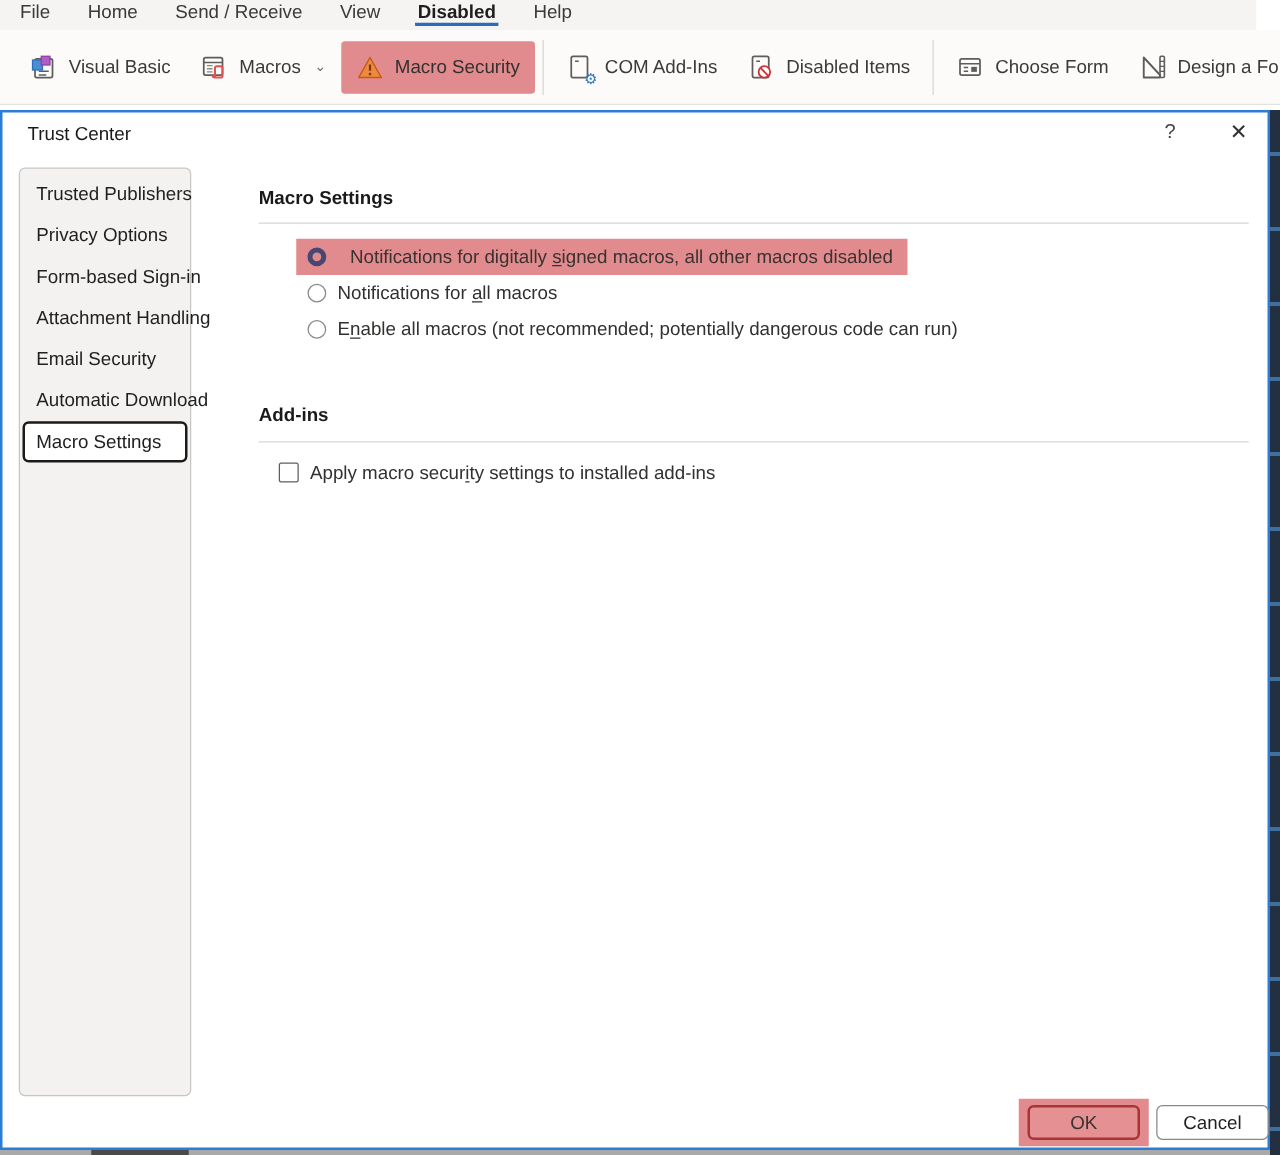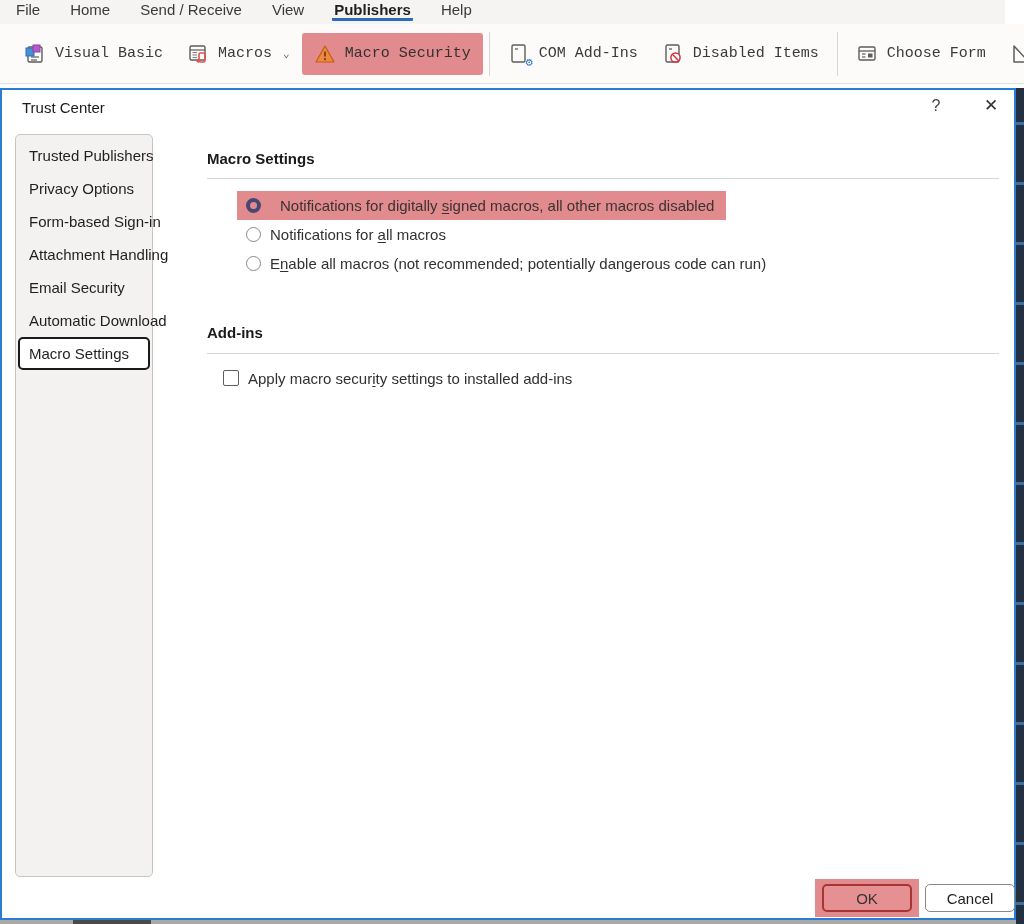--- a/index.html
+++ b/index.html
@@ -18,21 +18,21 @@
   .menu-item.active{
     font-weight:bold;color:#201f1e;
     border-bottom:3px solid var(--accent_underline,#2b6cb8);
     border-radius:1px;padding-bottom:0;
   }
   
   .ribbon{
     position:absolute;top:24px;left:0;width:1024px;height:60px;
     background:#fcfbfa;border-bottom:1px solid #e3e1df;
     display:flex;align-items:center;padding-left:12px;box-sizing:border-box;
-    font-size:15px;color:#3b3a39;white-space:nowrap;font-family:Liberation Mono, monospace;
+    font-size:15px;color:#3b3a39;white-space:nowrap;
   }
   .ribbon-btn{display:flex;align-items:center;gap:9px;padding:10px 12px;border-radius:3px;cursor:default;}
   .ribbon-btn.highlighted{background:var(--highlight,#e28b8e);color:#33302f;}
   .ribbon-sep{width:1px;height:44px;background:#d8d6d4;margin:0 6px;flex:0 0 auto;}
   .caret{font-size:11px;color:#605e5c;margin-left:2px;}
   .ricon{width:22px;height:22px;flex:0 0 auto;position:relative;}
   .gear-glyph{position:absolute;right:-3px;bottom:-4px;font-size:12px;color:#2e77c9;line-height:1;}
   
   .dialog{
     position:absolute;top:88px;left:0;width:1016px;height:832px;
@@ -93,21 +93,21 @@
   u{text-underline-offset:2px;}
 </style>
 </head>
 <body>
 
 <div class="menubar">
   <span class="menu-item">File</span>
   <span class="menu-item">Home</span>
   <span class="menu-item">Send / Receive</span>
   <span class="menu-item">View</span>
-  <span class="menu-item active">Publishers</span>
+  <span class="menu-item active">Disabled</span>
   <span class="menu-item">Help</span>
 </div>
 
 <div class="ribbon">
   <div class="ribbon-btn">
     <span class="ricon">
       <svg width="22" height="22" viewBox="0 0 22 22">
         <rect x="4" y="4" width="14" height="15" rx="1.5" fill="none" stroke="#5f5d5b" stroke-width="1.4"></rect>
         <line x1="7" y1="14" x2="15" y2="14" stroke="#5f5d5b" stroke-width="1.2"></line>
         <line x1="7" y1="17" x2="13" y2="17" stroke="#5f5d5b" stroke-width="1.2"></line>

